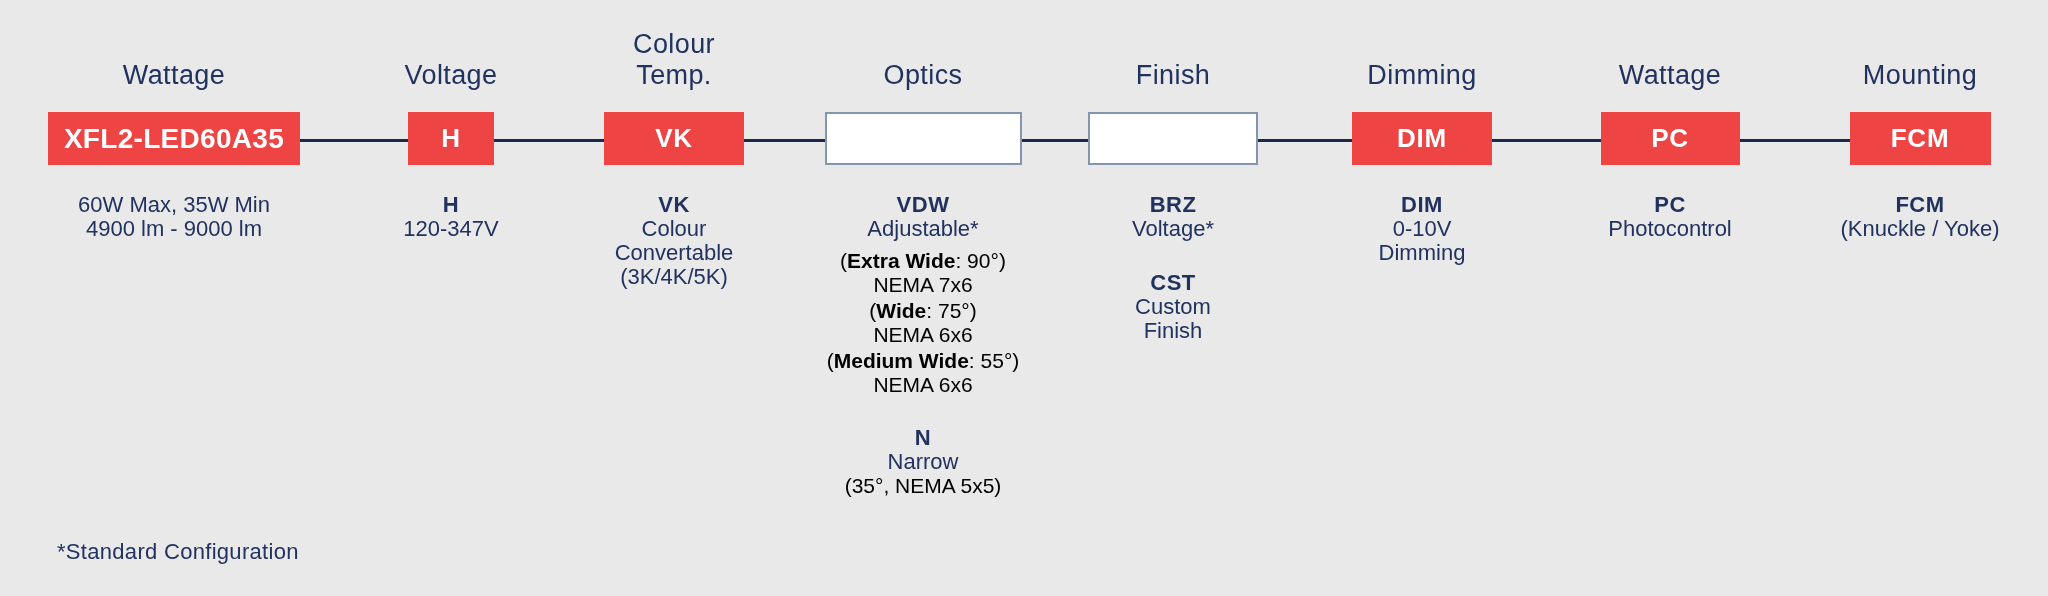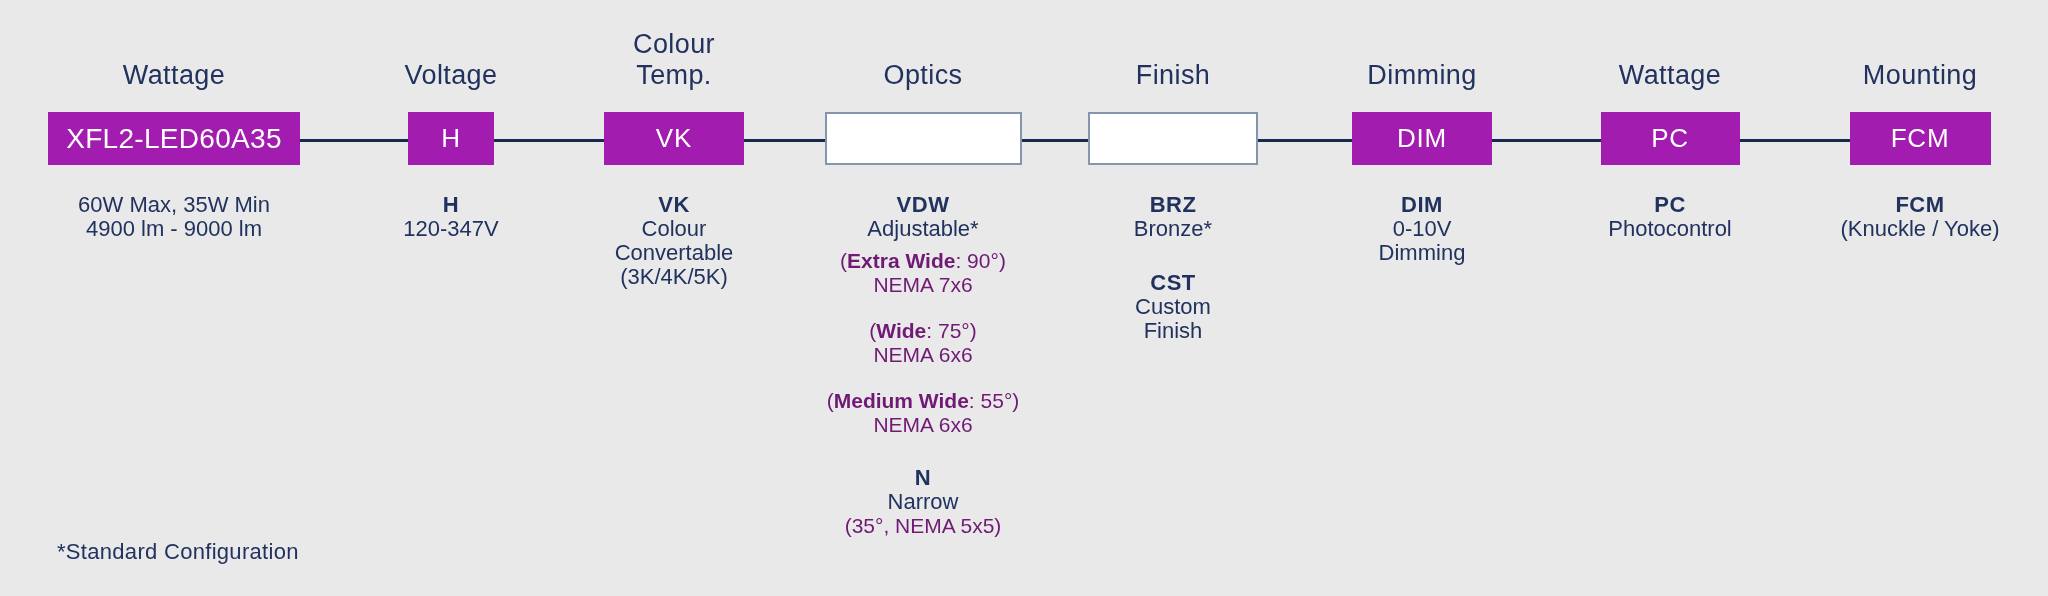--- a/index.html
+++ b/index.html
@@ -13,28 +13,28 @@
   .hdr{
     height:112px;box-sizing:border-box;display:flex;flex-direction:column;
     justify-content:flex-end;align-items:center;padding-bottom:21px;
   }
   .hdr-text{font-size:27px;line-height:31px;color:#21325f;letter-spacing:0.4px;}
   .hdr-text.narrow{display:block;max-width:110px;}
   .box{
     height:53px;margin:0 auto;display:flex;align-items:center;justify-content:center;
     box-sizing:border-box;
   }
-  .box.filled{background:#a21caf;color:#ffffff;font-weight:400;font-size:26px;letter-spacing:0.8px;}
+  .box.filled{background:#ef4444;color:#ffffff;font-weight:700;font-size:26px;letter-spacing:0.8px;}
   .box.filled.wide-label{font-size:28px;letter-spacing:0.3px;}
   .box.outline{background:#ffffff;border:2px solid #8496ae;}
   .details{margin-top:28px;font-size:22px;line-height:24px;color:#21325f;}
   .d-code{font-weight:700;letter-spacing:0.5px;}
-  .d-muted{color:#701a75;font-size:21px;}
+  .d-muted{color:#000000;font-size:21px;}
   .d-muted b{font-weight:700;}
-  .spec-group{margin-top:22px;}
+  .spec-group{margin-top:2px;}
   .spec-group.first{margin-top:8px;}
   .opt-block-gap{margin-top:30px;}
   .opt2-optics{margin-top:29px;}
   .wrap-130{max-width:130px;margin:0 auto;}
   .wrap-110{max-width:110px;margin:0 auto;}
   .footnote{position:absolute;left:57px;top:539px;font-size:22px;line-height:26px;color:#21325f;letter-spacing:0.3px;}
 </style>
 </head>
 <body>
 
@@ -115,21 +115,21 @@
   </div>
 
   <div class="col" style="left:1073px;width:200px;">
     <div class="hdr">
       <span class="hdr-text">Finish</span>
     </div>
     <div class="box outline" style="width:170px;"></div>
     <div class="details">
       <div>
         <div class="d-code">BRZ</div>
-        <div>Bronze*</div>
+        <div>Voltage*</div>
       </div>
       <div class="opt-block-gap">
         <div class="d-code">CST</div>
         <div class="wrap-110">Custom Finish</div>
       </div>
     </div>
   </div>
 
   <div class="col" style="left:1332px;width:180px;">
     <div class="hdr">

